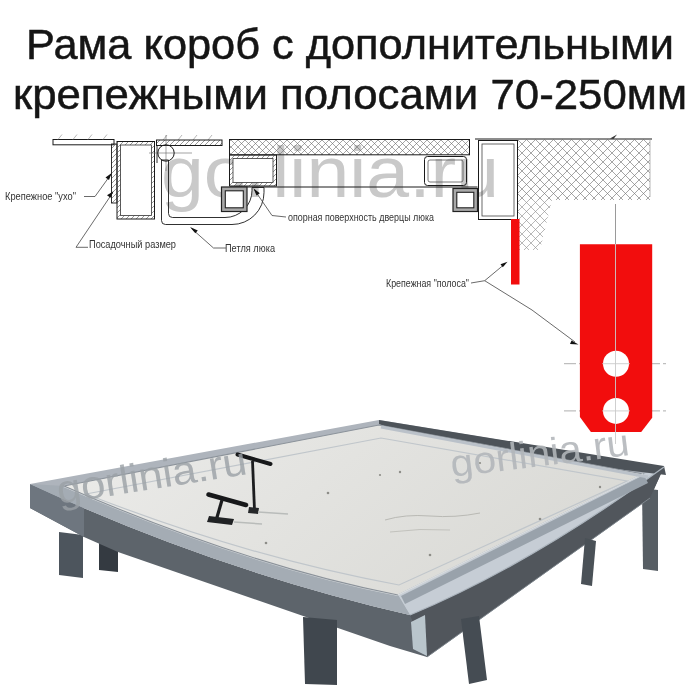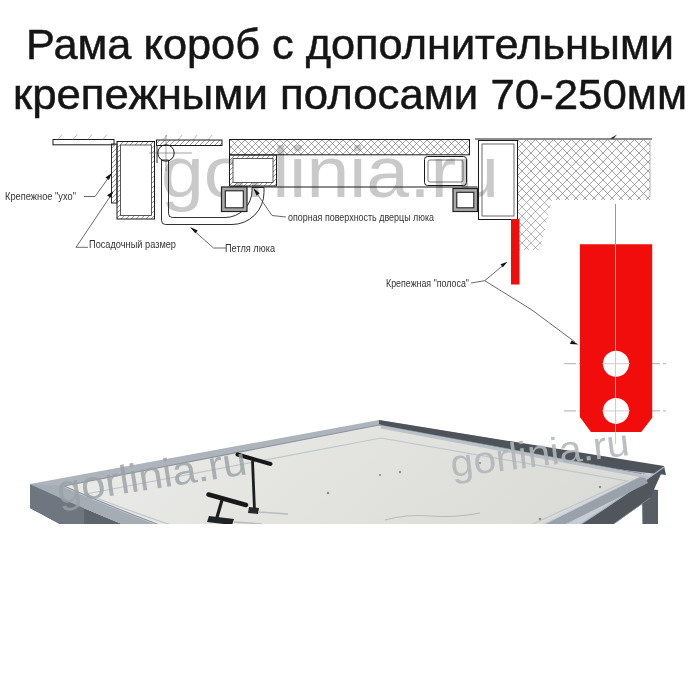--- a/index.html
+++ b/index.html
@@ -1,17 +1,17 @@
 <!DOCTYPE html>
 <html><head>
 <meta charset="utf-8">
 <style>
 html,body{margin:0;padding:0;background:#fff;}
 *{font-family:"Liberation Sans",sans-serif;}
-#page{width:700px;height:524px;position:relative;overflow:hidden;background:#fff;}
+#page{width:700px;height:700px;position:relative;overflow:hidden;background:#fff;}
 </style>
 </head>
 <body>
 <div id="page">
 <svg width="700" height="700" viewBox="0 0 700 700">
 <defs>
 <pattern id="hx" width="7" height="7" patternUnits="userSpaceOnUse">
 <path d="M0,7 L7,0 M0,0 L7,7" stroke="#6a6a6a" stroke-width="0.6" fill="none"></path>
 </pattern>
 <pattern id="hm" width="9" height="9" patternUnits="userSpaceOnUse">

